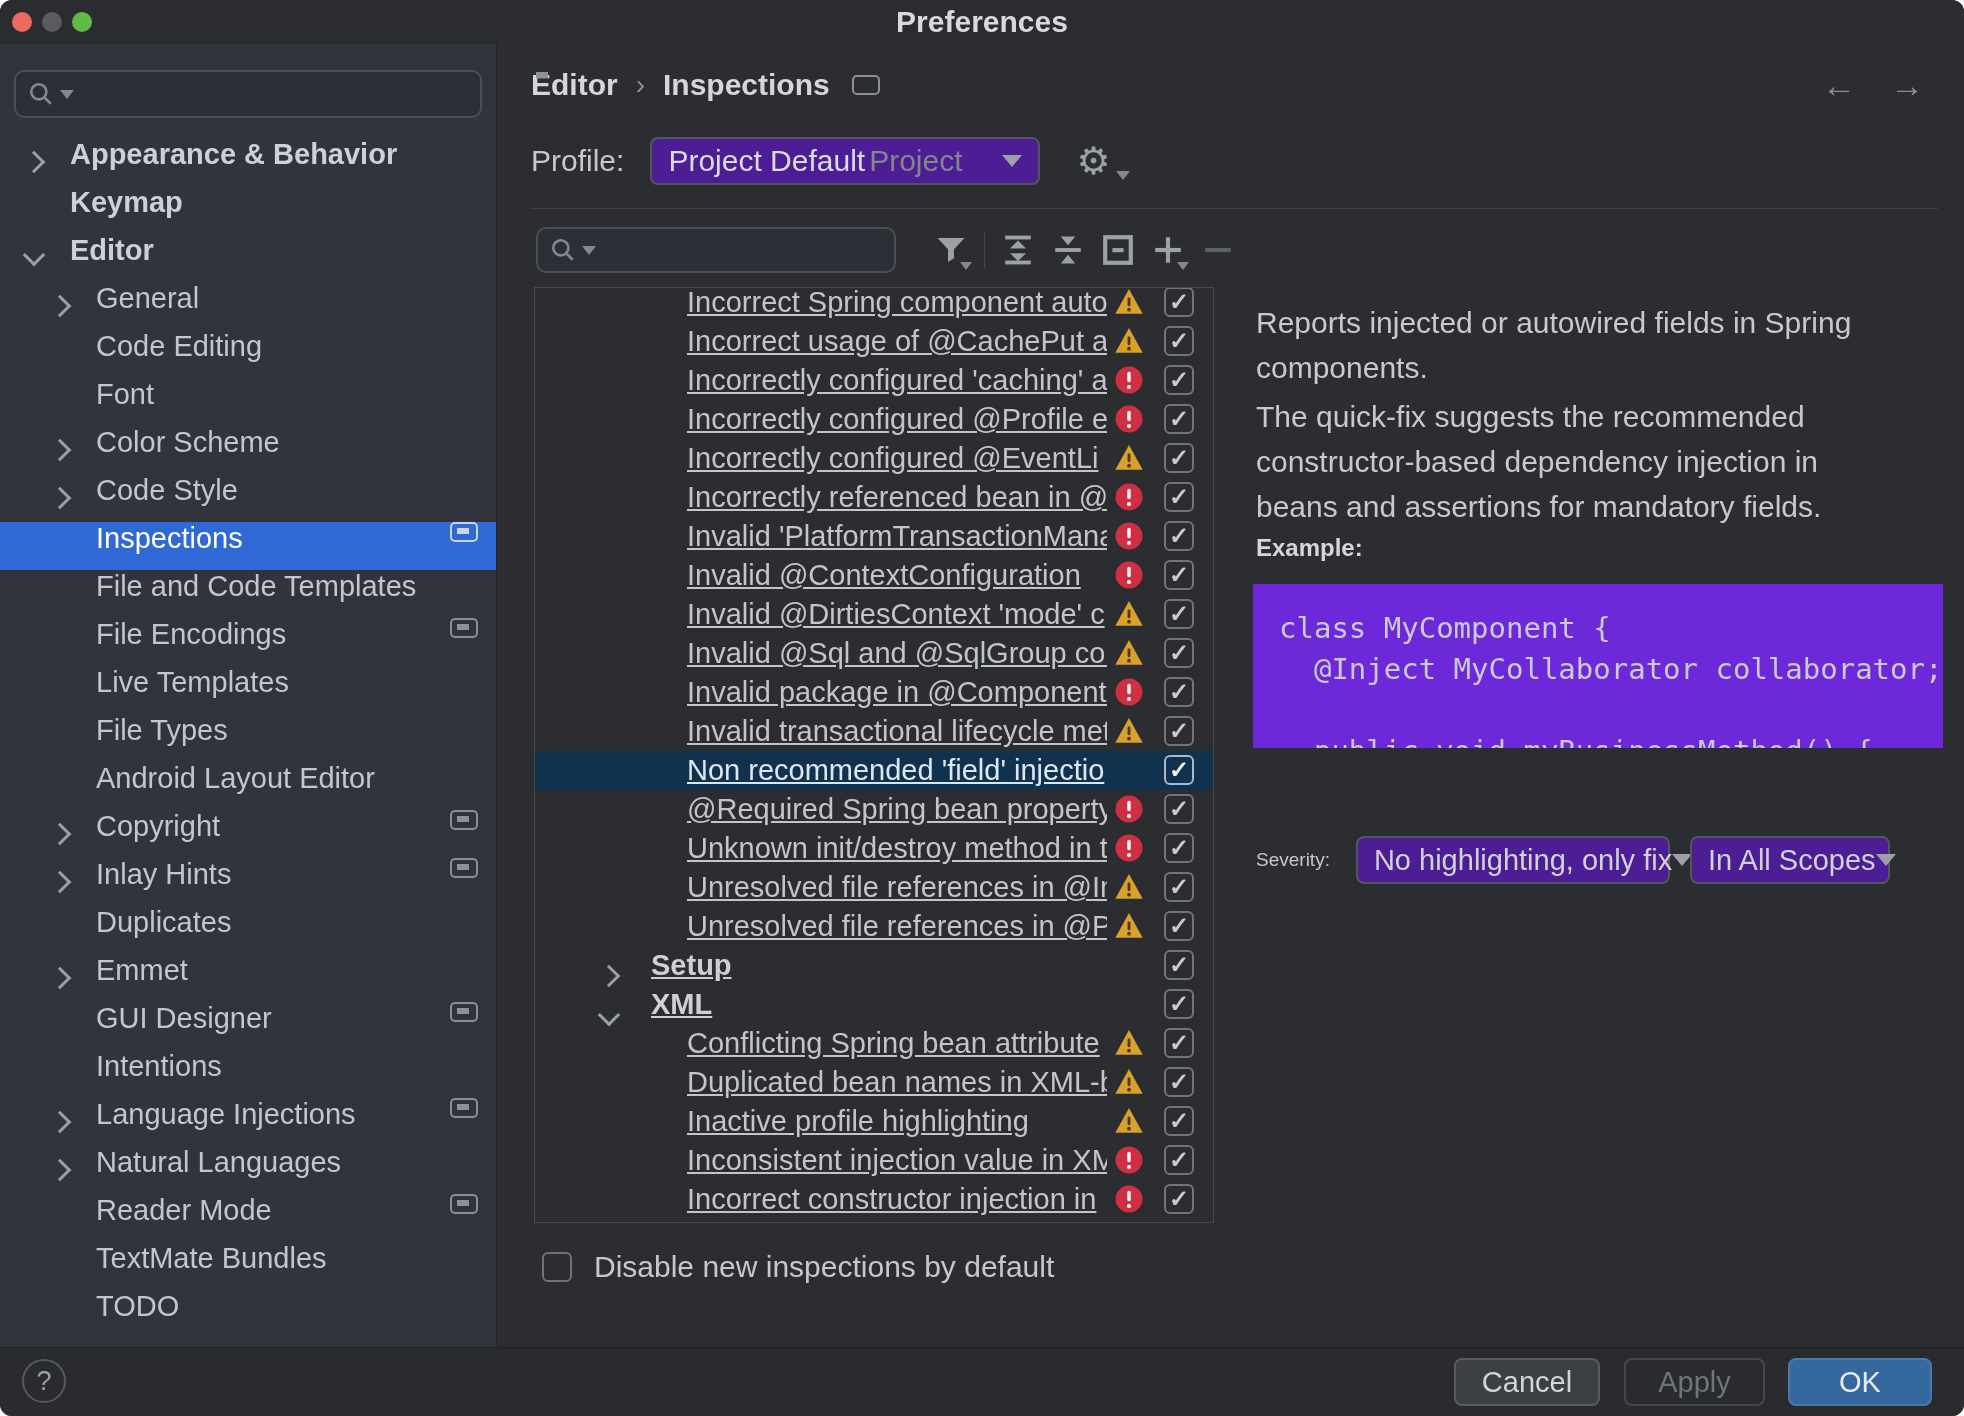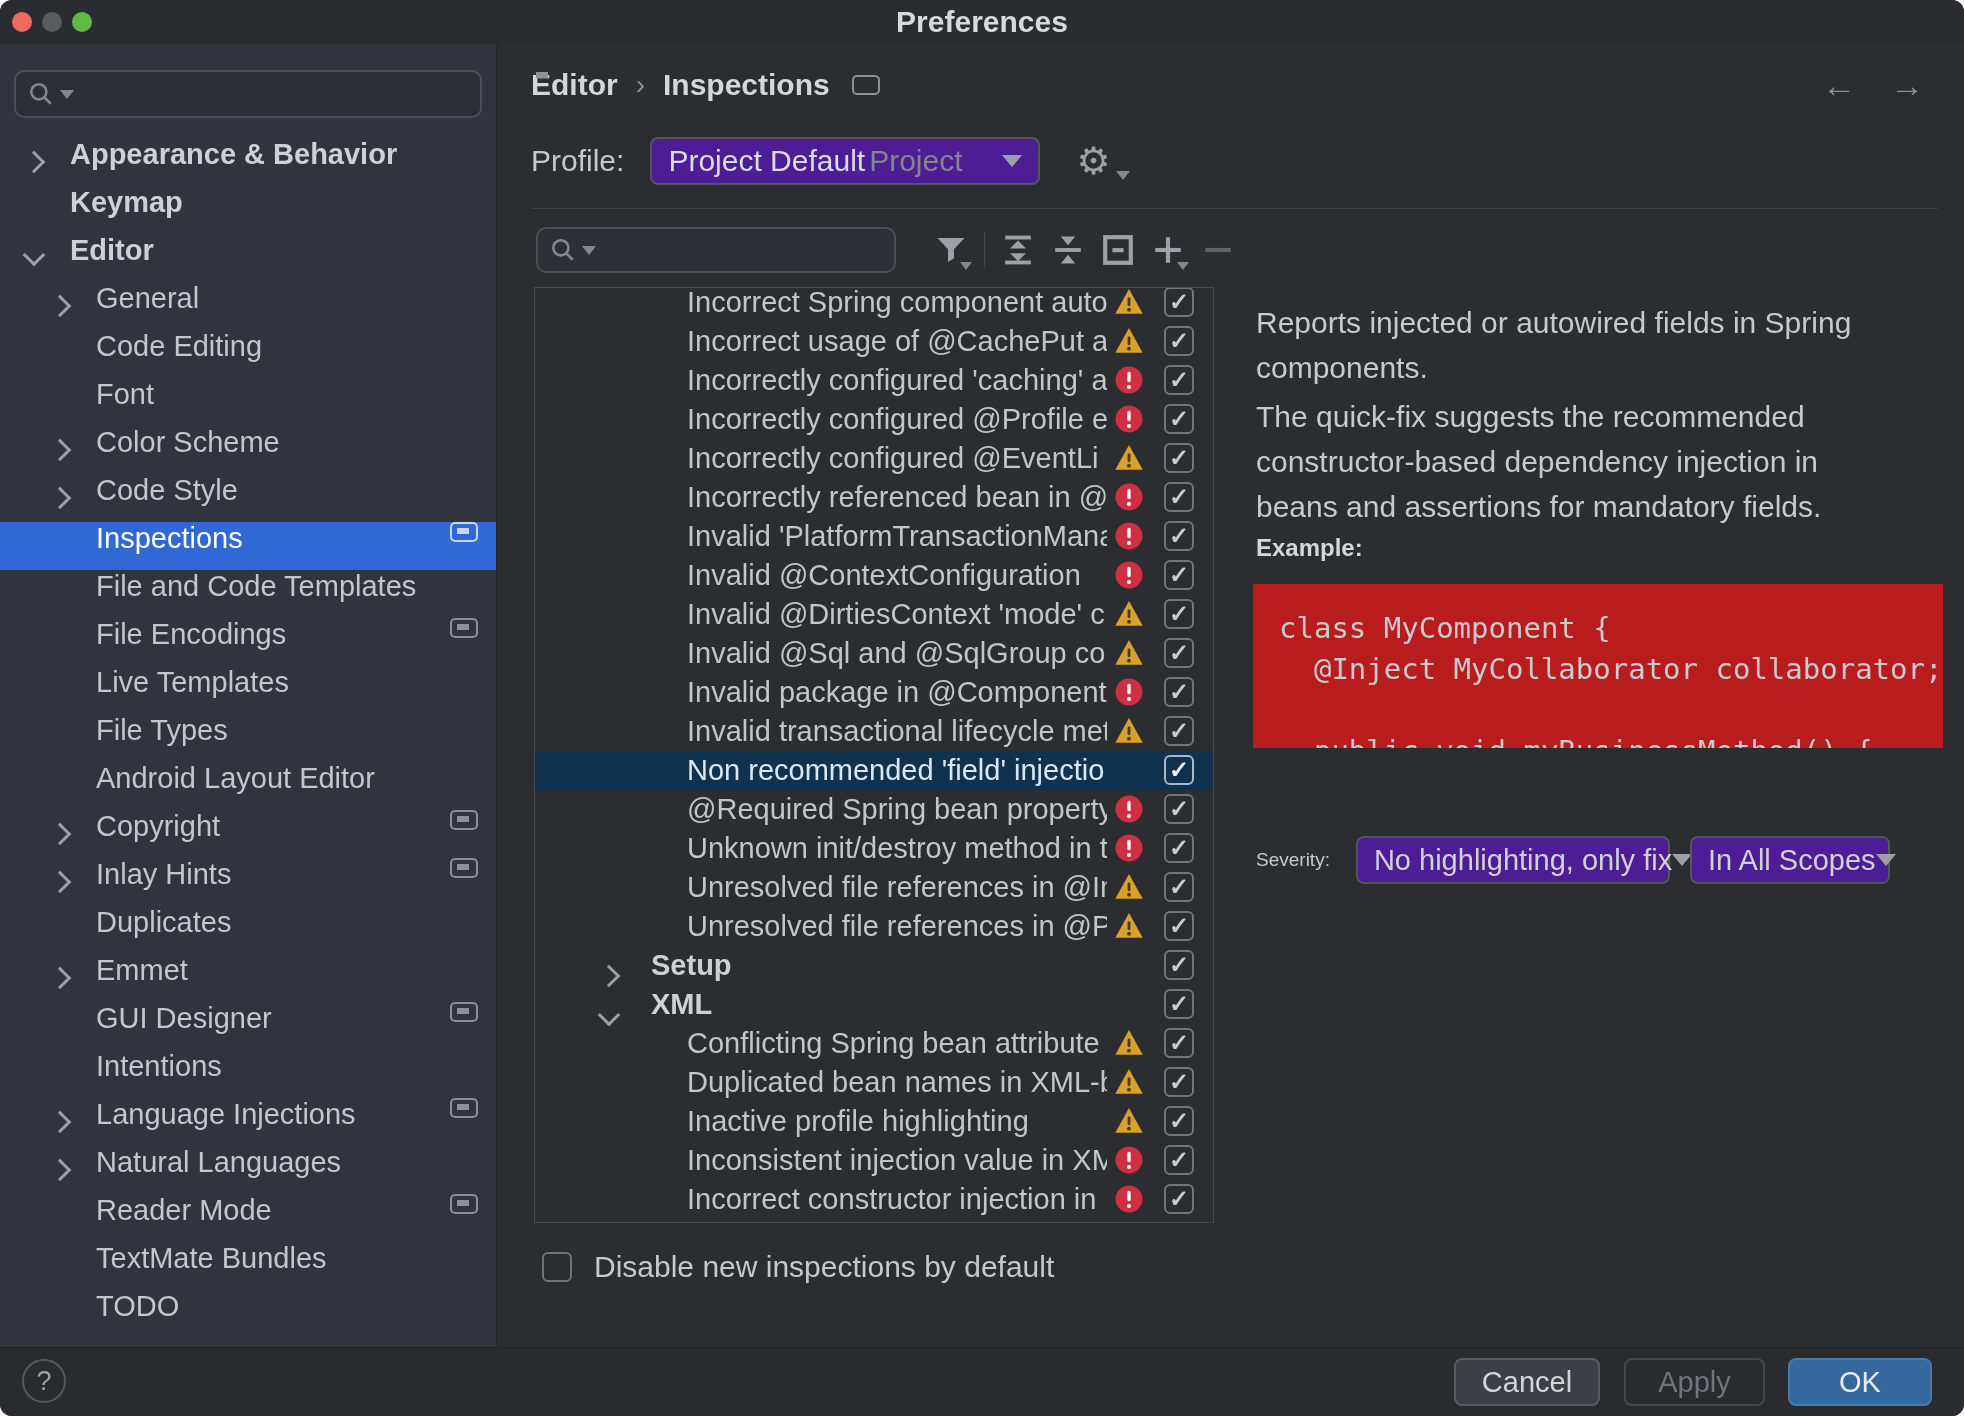--- a/index.html
+++ b/index.html
@@ -78,39 +78,39 @@
                 border-right:6px solid transparent;border-top:8px solid #84878d;}
   .dim{opacity:.45;}
 
   
   .insp-list{position:absolute;left:36px;top:243px;width:680px;height:936px;border:1px solid #45484d;
              box-sizing:border-box;overflow:hidden;background:#2b2d31;}
   .insp-rows{margin-top:-5px;}
   .i-row{height:39px;position:relative;font-size:29px;color:#c3c5ca;}
   .i-row.selected{background:#11324e;color:#dbe7f3;}
   .i-label{position:absolute;left:152px;right:106px;top:0;height:39px;line-height:39px;
-           overflow:hidden;white-space:nowrap;}
+           overflow:hidden;white-space:nowrap;text-decoration:underline;}
   .i-row.group .i-label{left:116px;font-weight:bold;color:#ced0d5;}
   .i-chev{position:absolute;left:66px;top:12px;}
   .sev{position:absolute;left:579px;top:4px;width:30px;height:30px;}
   .cb{position:absolute;left:629px;top:4px;width:30px;height:30px;border:2px solid #72757c;border-radius:6px;
       box-sizing:border-box;display:flex;align-items:center;justify-content:center;}
   .cb .check{color:#c9cbd0;font-size:24px;font-weight:bold;line-height:1;}
   .i-row.selected .cb{border-color:#aab8c9;}
   .i-row.selected .cb .check{color:#f0f4f9;}
 
   .disable-row{position:absolute;left:44px;top:1206px;display:flex;align-items:center;font-size:30px;color:#c6c8cd;}
   .disable-cb{width:30px;height:30px;border:2px solid #6f7278;border-radius:6px;box-sizing:border-box;margin-right:22px;flex:none;}
 
   
   .desc{position:absolute;left:758px;width:648px;font-size:30px;line-height:45px;color:#c7c9ce;}
   .desc.p1{top:256px;}
   .desc.p2{top:350px;}
   .example-label{position:absolute;left:758px;top:490px;font-size:24px;font-weight:bold;color:#d4d6da;}
-  .code{position:absolute;left:755px;top:540px;width:690px;height:164px;background:#b91c1c;
+  .code{position:absolute;left:755px;top:540px;width:690px;height:164px;background:#6d28d9;
         box-sizing:border-box;padding:24px 0 0 26px;overflow:hidden;}
   .code-line{font-family:"DejaVu Sans Mono",monospace;font-size:29px;line-height:41px;color:#c9cbd0;white-space:pre;}
   .severity-row{position:absolute;left:758px;top:792px;display:flex;align-items:center;}
   .severity-label{font-size:19px;color:#c6c8cd;margin-right:26px;}
   .sev-dd{width:314px;}
   .scope-dd{width:200px;margin-left:20px;}
   .dd .dd-plain{font-size:29px;color:#d0d2d6;white-space:nowrap;}
 </style>
 </head>
 <body>

